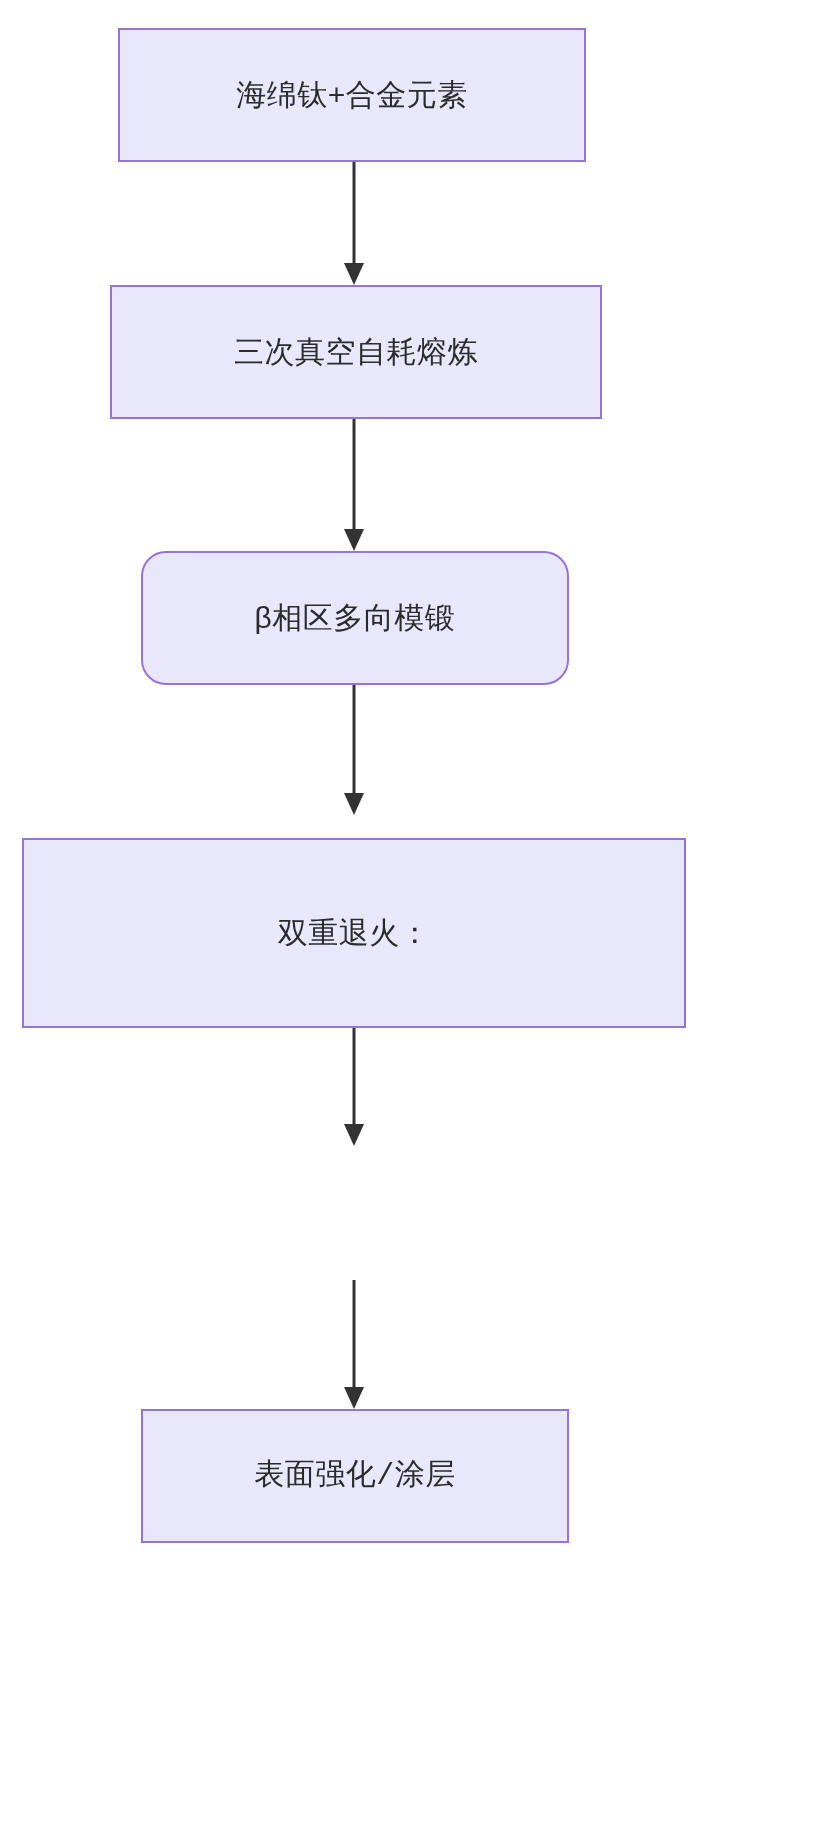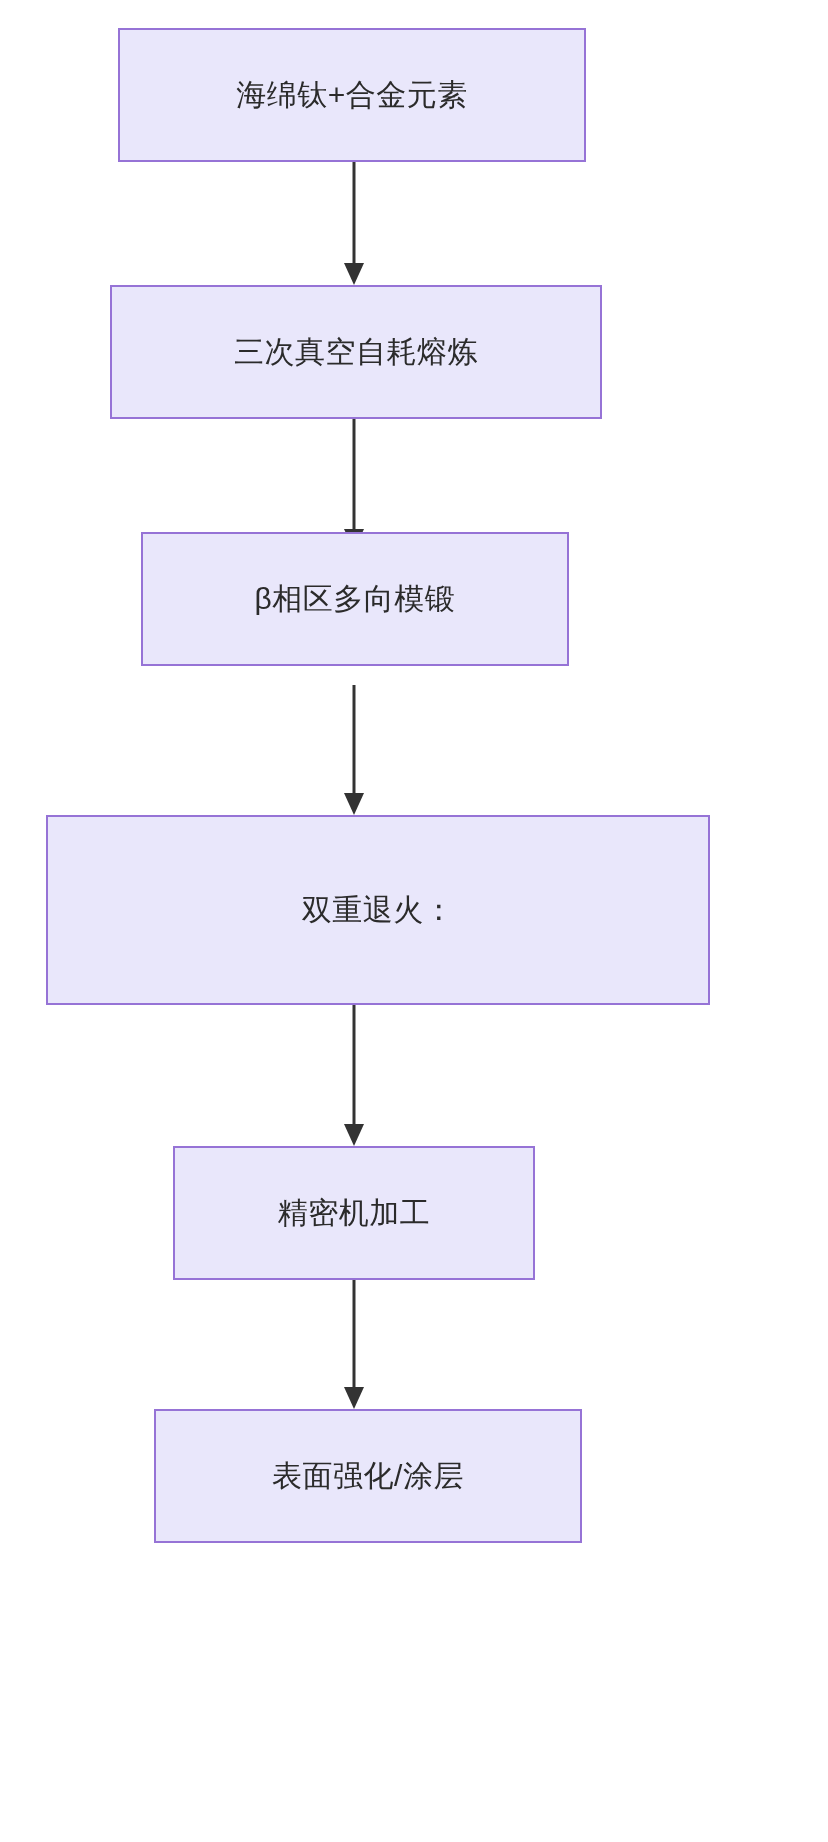--- a/index.html
+++ b/index.html
@@ -85,29 +85,26 @@
   </svg>
 
   <div class="node" style="left:118px; top:28px; width:468px; height:134px;">
     <span>海绵钛+合金元素</span>
   </div>
 
   <div class="node" style="left:110px; top:285px; width:492px; height:134px;text-align:center;">
     <span>三次真空自耗熔炼</span>
   </div>
 
-  <div class="node" style="left:141px; top:532px; width:428px; height:134px;">
+  <div class="node" style="left:141px; top:551px; width:428px; height:134px;border-radius:25px;">
     <span>β相区多向模锻</span>
   </div>
 
-  <div class="node" style="left:22px; top:815px; width:664px; height:190px;margin-left:24px;">
+  <div class="node" style="left:22px; top:838px; width:664px; height:190px;">
     <span>双重退火：</span>
   </div>
 
-  <div class="node" style="left:173px; top:1146px; width:362px; height:134px;">
-    <span>精密机加工</span>
-  </div>
 
-  <div class="node" style="left:154px; top:1409px; width:428px; height:134px;">
+  <div class="node" style="left:141px; top:1409px; width:428px; height:134px;font-family:Liberation Mono, monospace;">
     <span>表面强化/涂层</span>
   </div>
 
 </div>
 
 </body></html>

